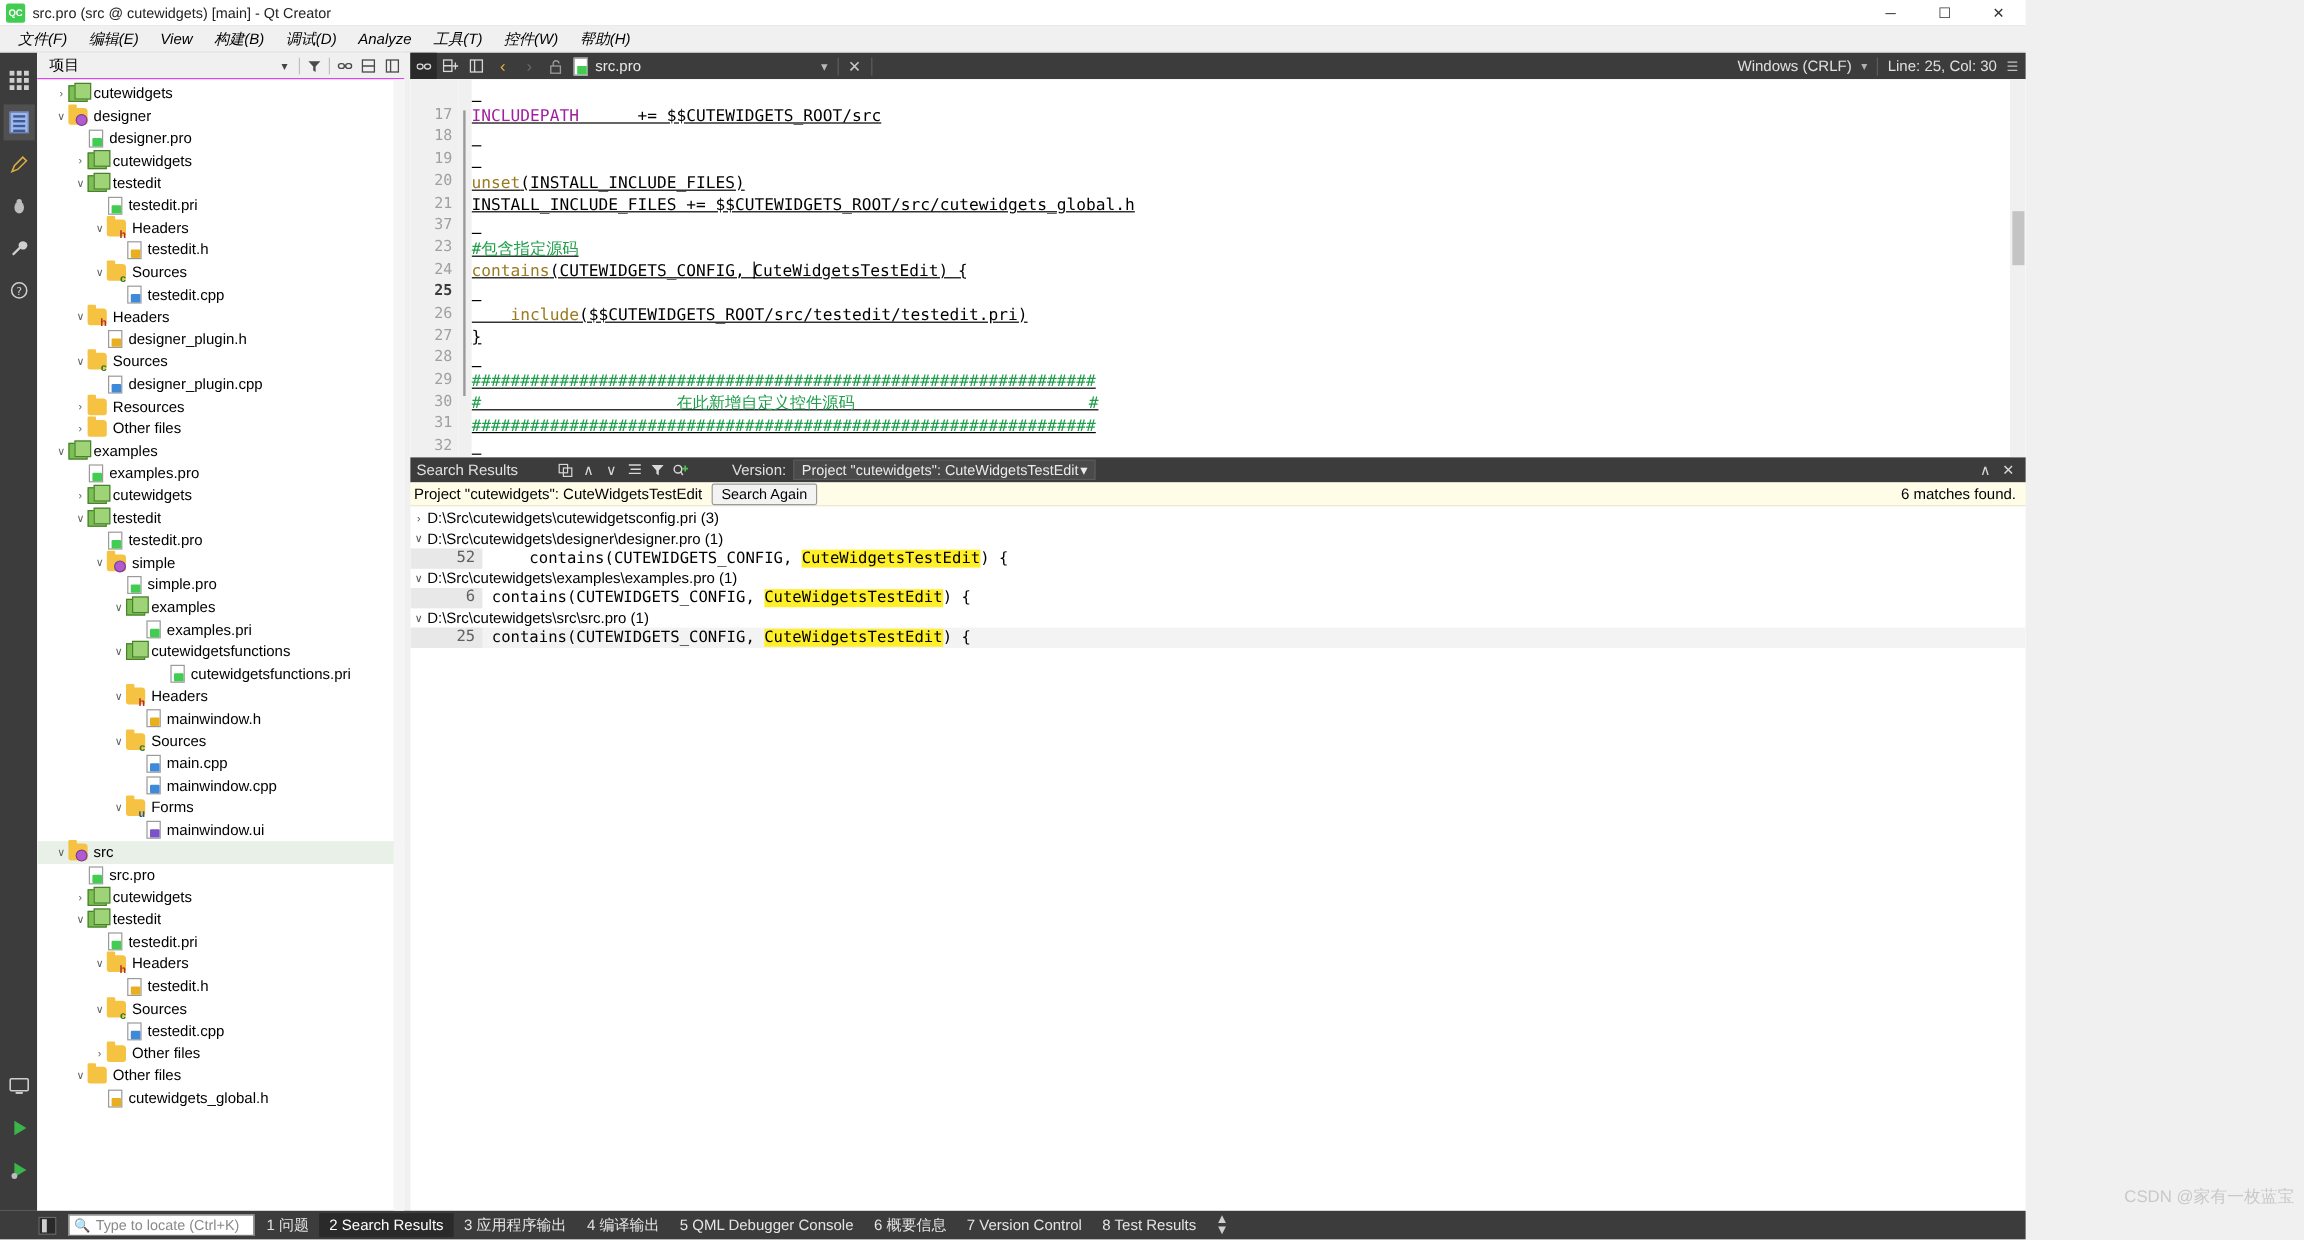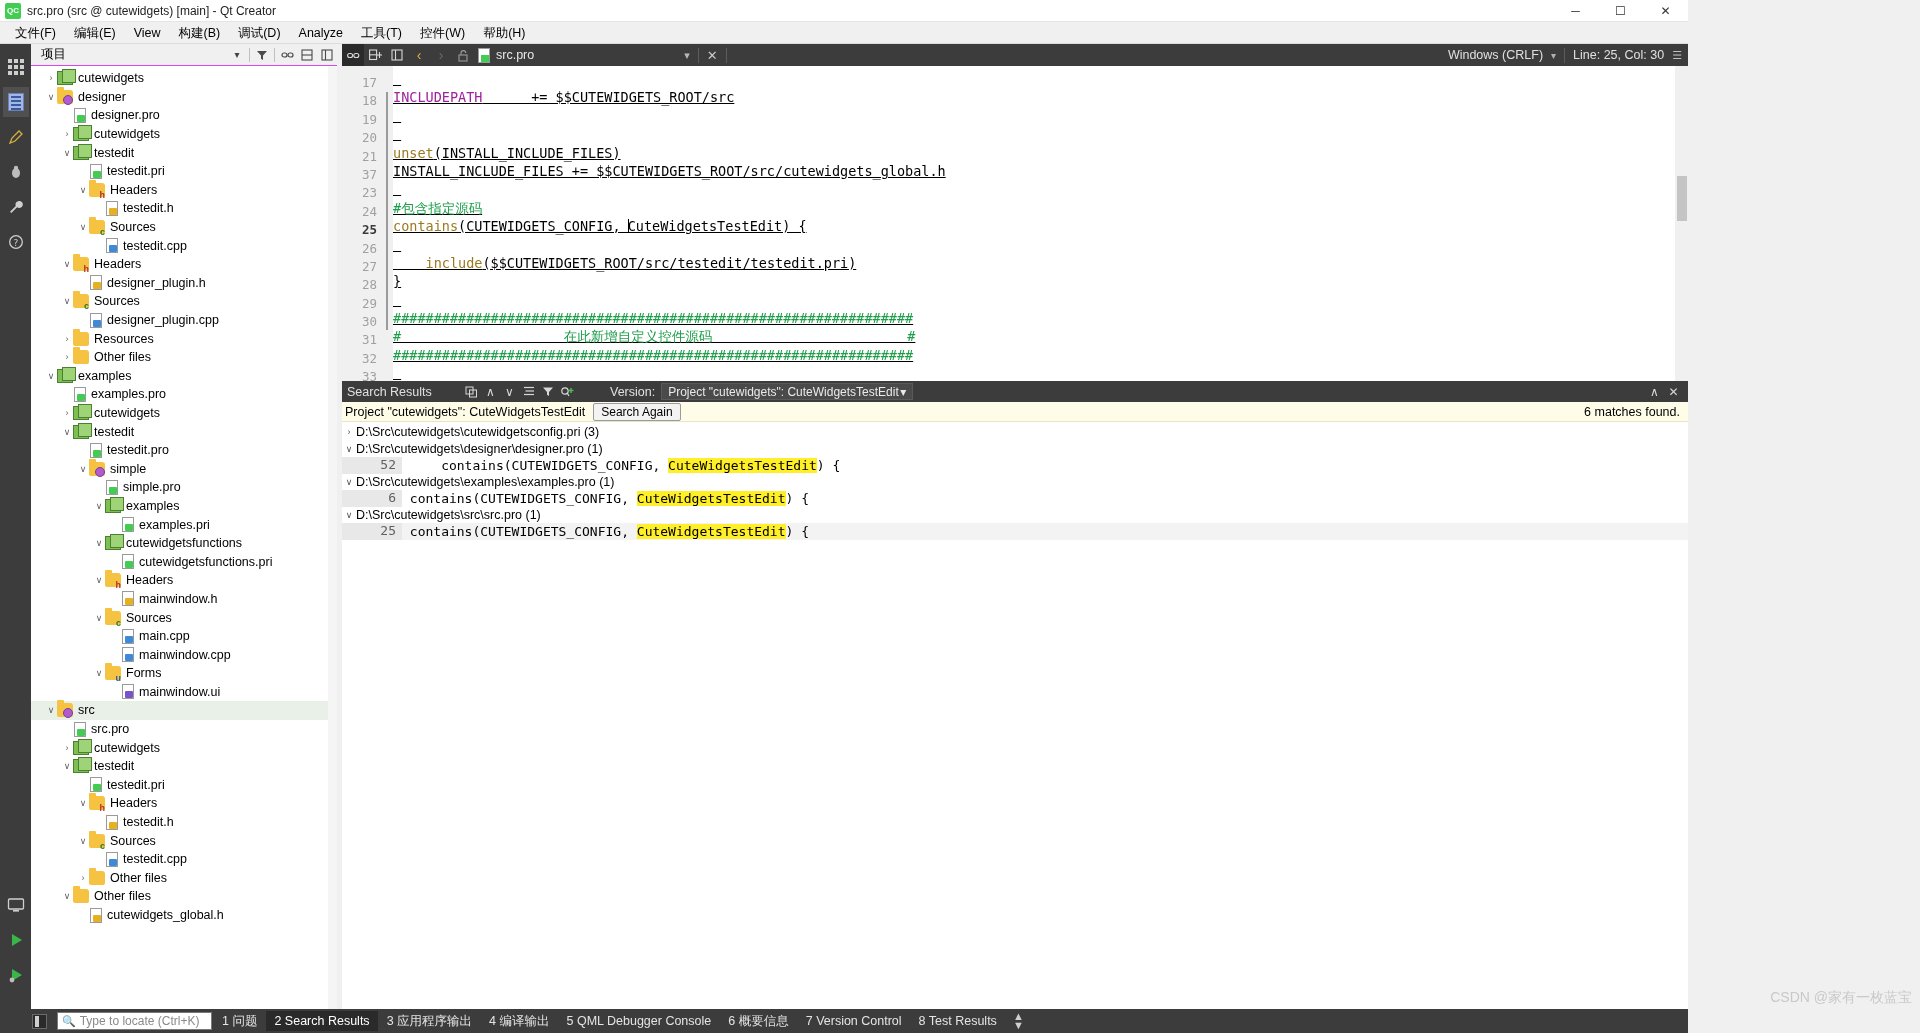--- a/index.html
+++ b/index.html
@@ -30,21 +30,21 @@
   .tb-title { font-size:12px; color:#222; flex:1; }
   .tb-buttons { display:flex; height:22px; }
   .tb-btn {
     width:45px; height:22px; display:flex; align-items:center; justify-content:center;
     font-size:12px; color:#333;
   }
 
   
   .menubar {
     height:22px; background:#f0f0f0; display:flex; align-items:center;
-    padding-left:6px; flex:none; border-bottom:1px solid #dcdcdc;
+    padding-left:6px; flex:none; border-bottom:1px solid #dcdcdc;font-style:italic;
   }
   .menu-item {
     padding:2px 9px; font-size:12.5px; color:#000; line-height:18px;
   }
 
   
   .bodyrow { flex:1; display:flex; min-height:0; }
 
   
   .modebar {
@@ -141,21 +141,21 @@
   .et-right .lbl { font-size:12.5px; color:#e0e0e0; }
   .et-sep { width:1px; height:15px; background:#5c5c5c; }
 
   
   .editor {
     height:315px; background:#ffffff; position:relative; overflow:hidden; flex:none;
     display:flex; font-family:"DejaVu Sans Mono", monospace;
   }
   .gutter {
     width:40px; background:#f0f0f0; color:#a0a0a0; font-size:12.5px;
-    text-align:right; padding-top:8px; flex:none;
+    text-align:right; padding-top:20px; flex:none;
   }
   .gutter div { height:18.4px; line-height:18.4px; padding-right:5px; }
   .gutter div.cur { color:#3a3a3a; font-weight:bold; }
   .foldbar { width:11px; background:#f0f0f0; position:relative; flex:none; }
   .foldline { position:absolute; left:4px; top:26px; width:2px; height:238px; background:#9a9a9a; }
   .codearea { flex:1; padding-top:4px; position:relative; overflow:hidden;text-decoration:underline; }
   .cline { height:18.4px; line-height:18.4px; font-size:13.5px; white-space:pre; color:#000; }
   .k-var   { color:#a020a0; }
   .k-fn    { color:#9a7a20; }
   .k-cmt   { color:#1e9e4a; }
@@ -476,21 +476,21 @@
           <div class="trow" style="padding-left: 78px;">
             <span class="arrow"></span>
             <span class="ticon ic-file"></span>
             <span class="tlabel">examples.pri</span>
           </div>
           <div class="trow" style="padding-left: 62px;">
             <span class="arrow">∨</span>
             <span class="ticon ic-proj"></span>
             <span class="tlabel">cutewidgetsfunctions</span>
           </div>
-          <div class="trow" style="padding-left: 78px;">
+          <div class="trow" style="padding-left: 98px;">
             <span class="arrow"></span>
             <span class="ticon ic-file"></span>
             <span class="tlabel">cutewidgetsfunctions.pri</span>
           </div>
           <div class="trow" style="padding-left: 62px;">
             <span class="arrow">∨</span>
             <span class="ticon ic-folder h"></span>
             <span class="tlabel">Headers</span>
           </div>
           <div class="trow" style="padding-left: 78px;">

